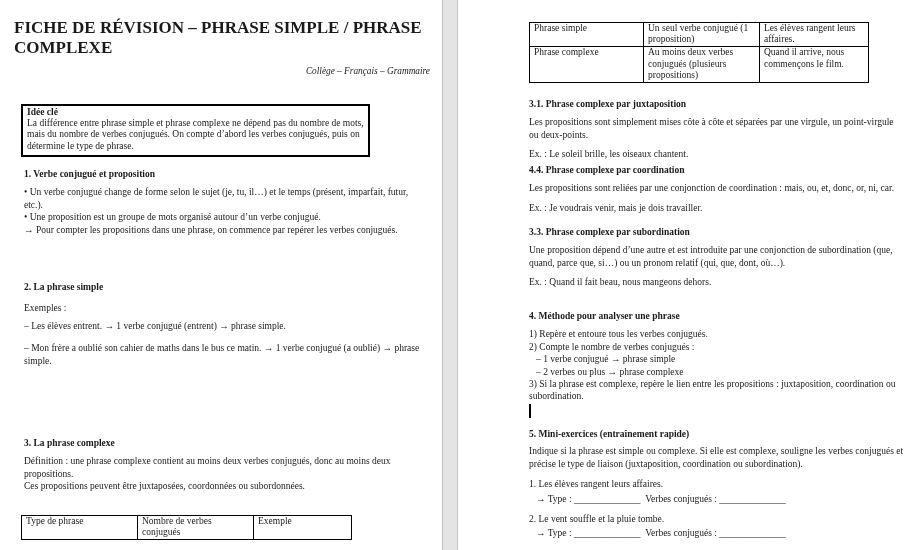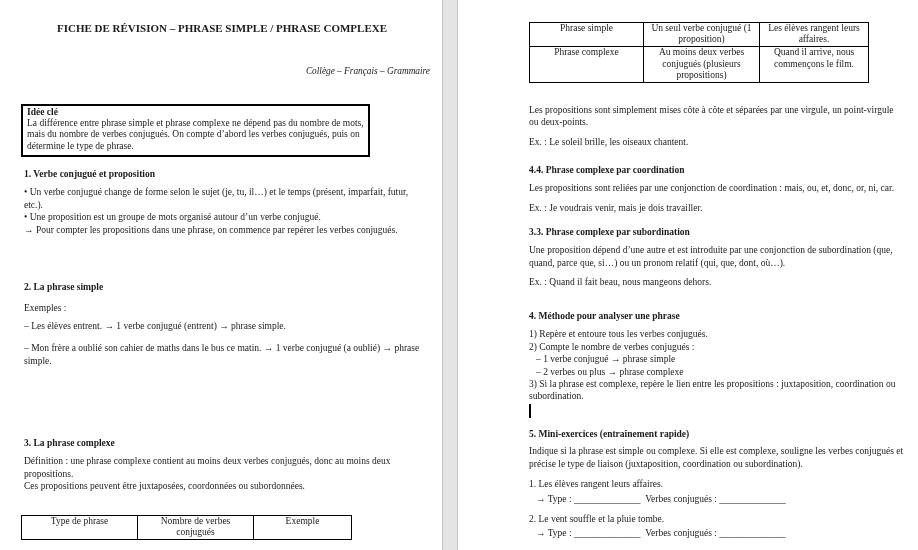--- a/index.html
+++ b/index.html
@@ -15,34 +15,34 @@
     font-size:9.5px; line-height:12.4px;
   }
   .page-l { left:0; width:443px; border-right:1px solid #c3c3c3; }
   .page-r { left:457px; width:461px; border-left:1px solid #c3c3c3; }
   .abs { position:absolute; }
   .p1 { left:24px; width:404px; }
   .p2 { left:71px; width:376px; }
   .h  { font-weight:bold; }
   .b  { font-weight:bold; }
   .title {
-    left:14px; width:416px; text-align:center;
-    font-size:11px; font-weight:bold; line-height:20px;
+    left:14px; width:416px; 
+    font-size:17px; font-weight:bold; line-height:20px;
   }
   .subtitle {
     left:14px; width:416px; text-align:right;
     font-style:italic; font-size:9.3px;
   }
   .keybox {
     left:21px; width:349px;
     border:2px solid #000;
     padding:1px 4px 3px 4px;
     line-height:11.2px;
   }
-  table.tbl { border-collapse:collapse; table-layout:fixed;text-align:center; }
+  table.tbl { border-collapse:collapse; table-layout:fixed; }
   table.tbl td {
     border:1.5px solid #000;
     padding:0 4px 1px 4px;
     vertical-align:top;
     font-size:9.5px; line-height:11.2px;
   }
   .ind { padding-left:7px; }
   .gap6  { margin-top:5px; }
   .mt-def { margin-top:6px; }
   .mt-ex  { margin-top:7px; }
@@ -107,20 +107,21 @@
       </tr>
       <tr>
         <td>Phrase complexe</td>
         <td>Au moins deux verbes conjugués (plusieurs propositions)</td>
         <td>Quand il arrive, nous commençons le film.</td>
       </tr>
     </tbody>
       </table>
 
     <div class="abs p2" style="top:98px;">
+      <div class="h">3.1. Phrase complexe par juxtaposition</div>
       <div class="mt-def">Les propositions sont simplement mises côte à côte et séparées par une virgule, un point-virgule ou deux-points.</div>
       <div class="mt-ex">Ex. : Le soleil brille, les oiseaux chantent.</div>
     </div>
 
     <div class="abs p2" style="top:164px;">
       <div class="h">4.4. Phrase complexe par coordination</div>
       <div class="mt-def">Les propositions sont reliées par une conjonction de coordination : mais, ou, et, donc, or, ni, car.</div>
       <div class="mt-ex">Ex. : Je voudrais venir, mais je dois travailler.</div>
     </div>
 

